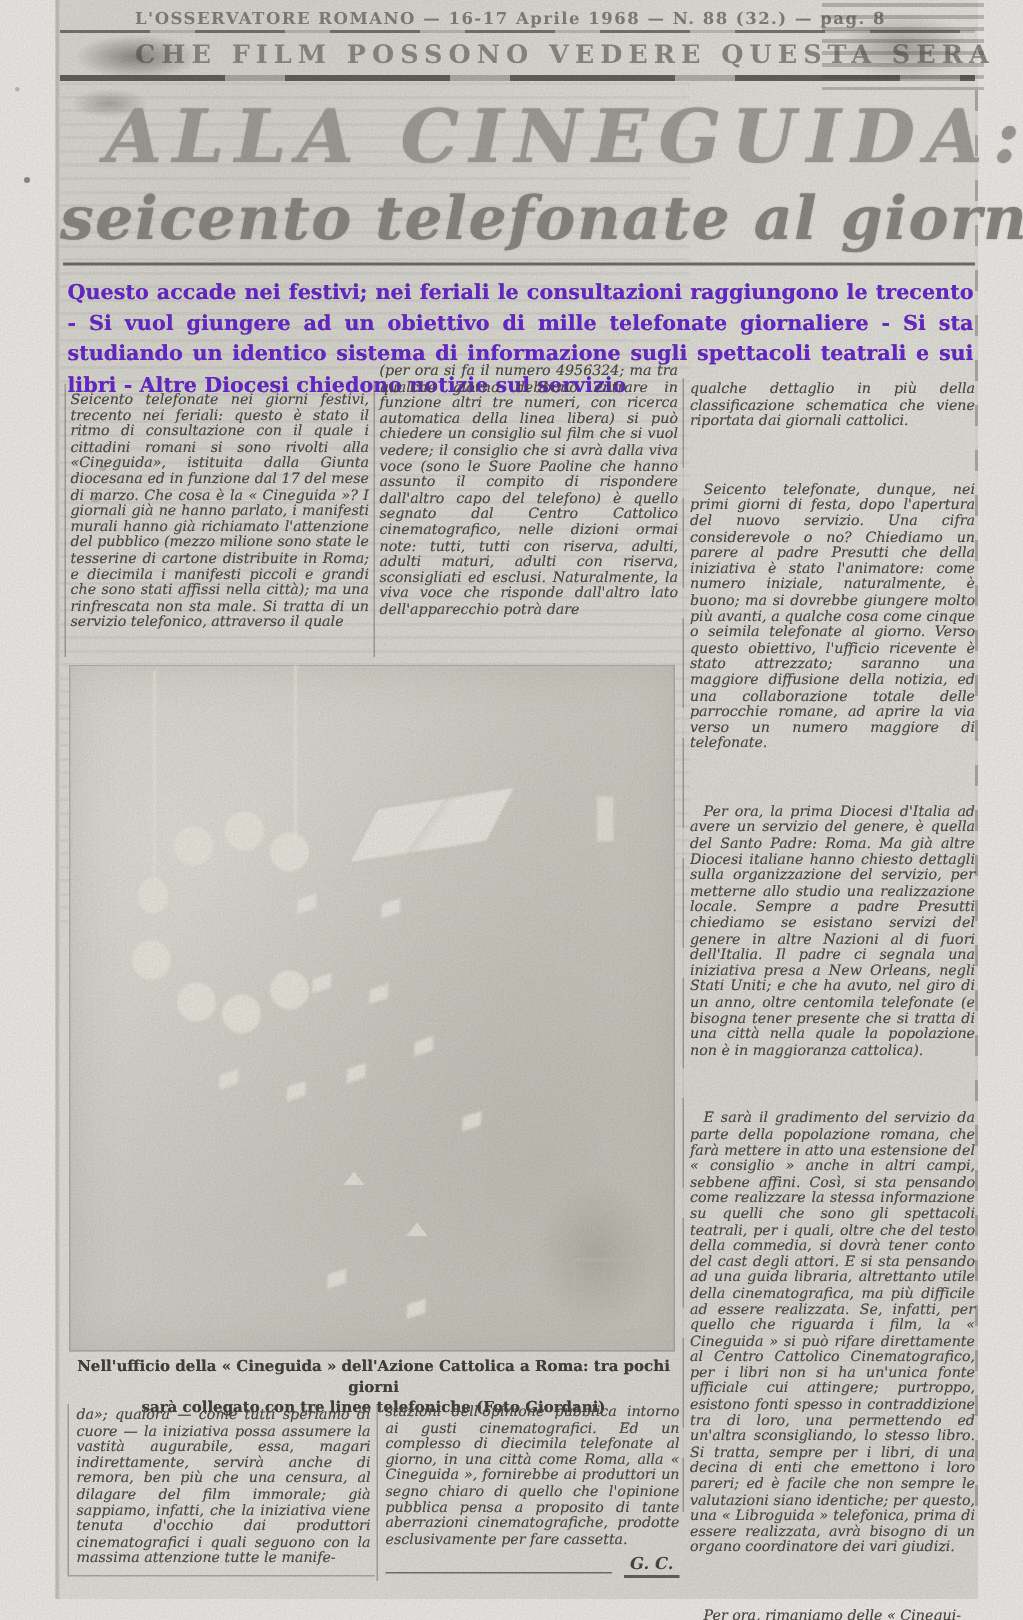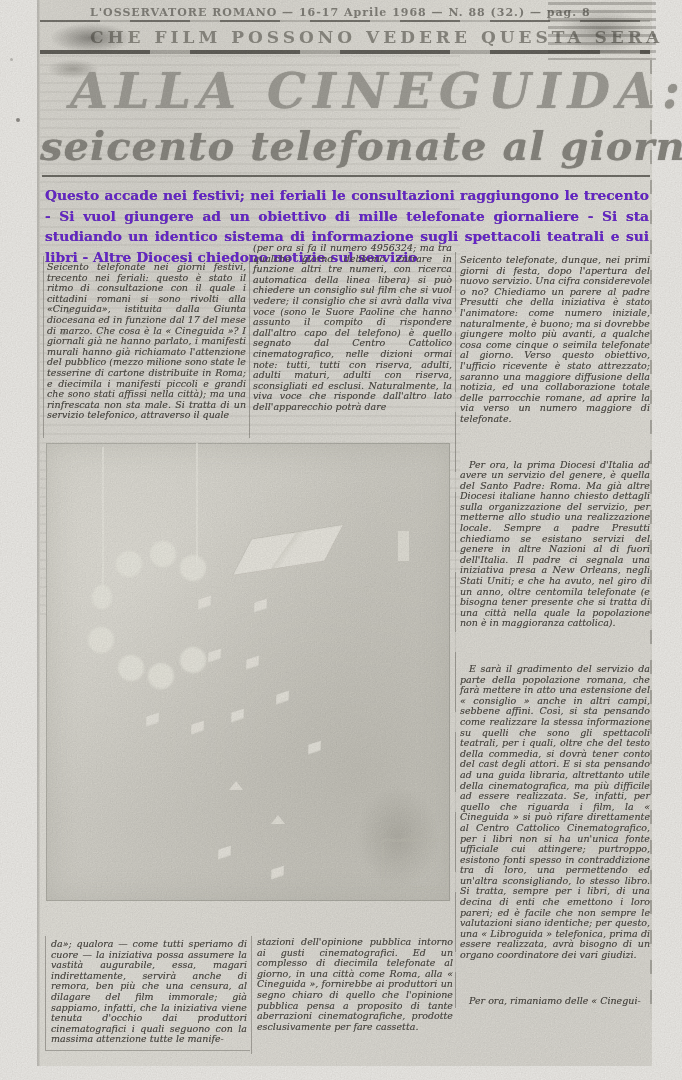--- a/index.html
+++ b/index.html
@@ -194,20 +194,21 @@
   <div class="vline v-bl"></div>
   <div class="h-bl"></div>
 
   <div class="bodycol col1">
     <p>Seicento telefonate nei giorni festivi, trecento nei feriali: questo è stato il ritmo di consultazione con il quale i cittadini romani si sono rivolti alla «Cineguida», istituita dalla Giunta diocesana ed in funzione dal 17 del mese di marzo. Che cosa è la « Cineguida »? I giornali già ne hanno parlato, i manifesti murali hanno già richiamato l'attenzione del pubblico (mezzo milione sono state le tesserine di cartone distribuite in Roma; e diecimila i manifesti piccoli e grandi che sono stati affissi nella città); ma una rinfrescata non sta male. Si tratta di un servizio telefonico, attraverso il quale</p>
   </div>
   <div class="bodycol col2">
     <p>(per ora si fa il numero 4956324; ma tra qualche giorno debbono entrare in funzione altri tre numeri, con ricerca automatica della linea libera) si può chiedere un consiglio sul film che si vuol vedere; il consiglio che si avrà dalla viva voce (sono le Suore Paoline che hanno assunto il compito di rispondere dall'altro capo del telefono) è quello segnato dal Centro Cattolico cinematografico, nelle dizioni ormai note: tutti, tutti con riserva, adulti, adulti maturi, adulti con riserva, sconsigliati ed esclusi. Naturalmente, la viva voce che risponde dall'altro lato dell'apparecchio potrà dare</p>
   </div>
   <div class="bodycol col3">
+    <p>qualche dettaglio in più della classificazione schematica che viene riportata dai giornali cattolici.</p>
     <p>Seicento telefonate, dunque, nei primi giorni di festa, dopo l'apertura del nuovo servizio. Una cifra considerevole o no? Chiediamo un parere al padre Presutti che della iniziativa è stato l'animatore: come numero iniziale, naturalmente, è buono; ma si dovrebbe giungere molto più avanti, a qualche cosa come cinque o seimila telefonate al giorno. Verso questo obiettivo, l'ufficio ricevente è stato attrezzato; saranno una maggiore diffusione della notizia, ed una collaborazione totale delle parrocchie romane, ad aprire la via verso un numero maggiore di telefonate.</p>
     <p>Per ora, la prima Diocesi d'Italia ad avere un servizio del genere, è quella del Santo Padre: Roma. Ma già altre Diocesi italiane hanno chiesto dettagli sulla organizzazione del servizio, per metterne allo studio una realizzazione locale. Sempre a padre Presutti chiediamo se esistano servizi del genere in altre Nazioni al di fuori dell'Italia. Il padre ci segnala una iniziativa presa a New Orleans, negli Stati Uniti; e che ha avuto, nel giro di un anno, oltre centomila telefonate (e bisogna tener presente che si tratta di una città nella quale la popolazione non è in maggioranza cattolica).</p>
     <p>E sarà il gradimento del servizio da parte della popolazione romana, che farà mettere in atto una estensione del « consiglio » anche in altri campi, sebbene affini. Così, si sta pensando come realizzare la stessa informazione su quelli che sono gli spettacoli teatrali, per i quali, oltre che del testo della commedia, si dovrà tener conto del cast degli attori. E si sta pensando ad una guida libraria, altrettanto utile della cinematografica, ma più difficile ad essere realizzata. Se, infatti, per quello che riguarda i film, la « Cineguida » si può rifare direttamente al Centro Cattolico Cinematografico, per i libri non si ha un'unica fonte ufficiale cui attingere; purtroppo, esistono fonti spesso in contraddizione tra di loro, una permettendo ed un'altra sconsigliando, lo stesso libro. Si tratta, sempre per i libri, di una decina di enti che emettono i loro pareri; ed è facile che non sempre le valutazioni siano identiche; per questo, una « Libroguida » telefonica, prima di essere realizzata, avrà bisogno di un organo coordinatore dei vari giudizi.</p>
     <p>Per ora, rimaniamo delle « Cinegui-</p>
   </div>
 
   <div class="photo">
     <div class="ph-line ph-l1"></div>
     <div class="ph-line ph-l2"></div>
     <div class="pc pc1"></div>
@@ -230,26 +231,34 @@
     <div class="dm dm8"></div>
     <div class="dm dm9"></div>
     <div class="dm dm10"></div>
     <div class="dm dm11"></div>
     <div class="tri tri1"></div>
     <div class="tri tri2"></div>
     <div class="ph-corner"></div>
     <div class="ph-frame"></div>
   </div>
 
+  <div class="caption">
+    <div>Nell'ufficio della « Cineguida » dell'Azione Cattolica a Roma: tra pochi giorni</div>
+    <div>sarà collegato con tre linee telefoniche (Foto Giordani)</div>
+  </div>
 
   <div class="bodycol bcol-left">
     <p>da»; qualora — come tutti speriamo di cuore — la iniziativa possa assumere la vastità augurabile, essa, magari indirettamente, servirà anche di remora, ben più che una censura, al dilagare del film immorale; già sappiamo, infatti, che la iniziativa viene tenuta d'occhio dai produttori cinematografici i quali seguono con la massima attenzione tutte le manife-</p>
   </div>
   <div class="bodycol bcol-right">
     <p>stazioni dell'opinione pubblica intorno ai gusti cinematografici. Ed un complesso di diecimila telefonate al giorno, in una città come Roma, alla « Cineguida », fornirebbe ai produttori un segno chiaro di quello che l'opinione pubblica pensa a proposito di tante aberrazioni cinematografiche, prodotte esclusivamente per fare cassetta.</p>
+    <div class="sig-row">
+      <div class="sig-dash"></div>
+      <span class="sig">G. C.</span>
+    </div>
   </div>
 
   <svg class="grain" width="682" height="1080">
     <filter id="grainF">
       <feTurbulence type="fractalNoise" baseFrequency="0.8" numOctaves="2" stitchTiles="stitch" result="n"></feTurbulence>
       <feColorMatrix in="n" type="matrix" values="0 0 0 0 0  0 0 0 0 0  0 0 0 0 0  0.35 0.35 0.35 0 0"></feColorMatrix>
     </filter>
     <rect width="682" height="1080" filter="url(#grainF)" opacity="0.16"></rect>
   </svg>
 

